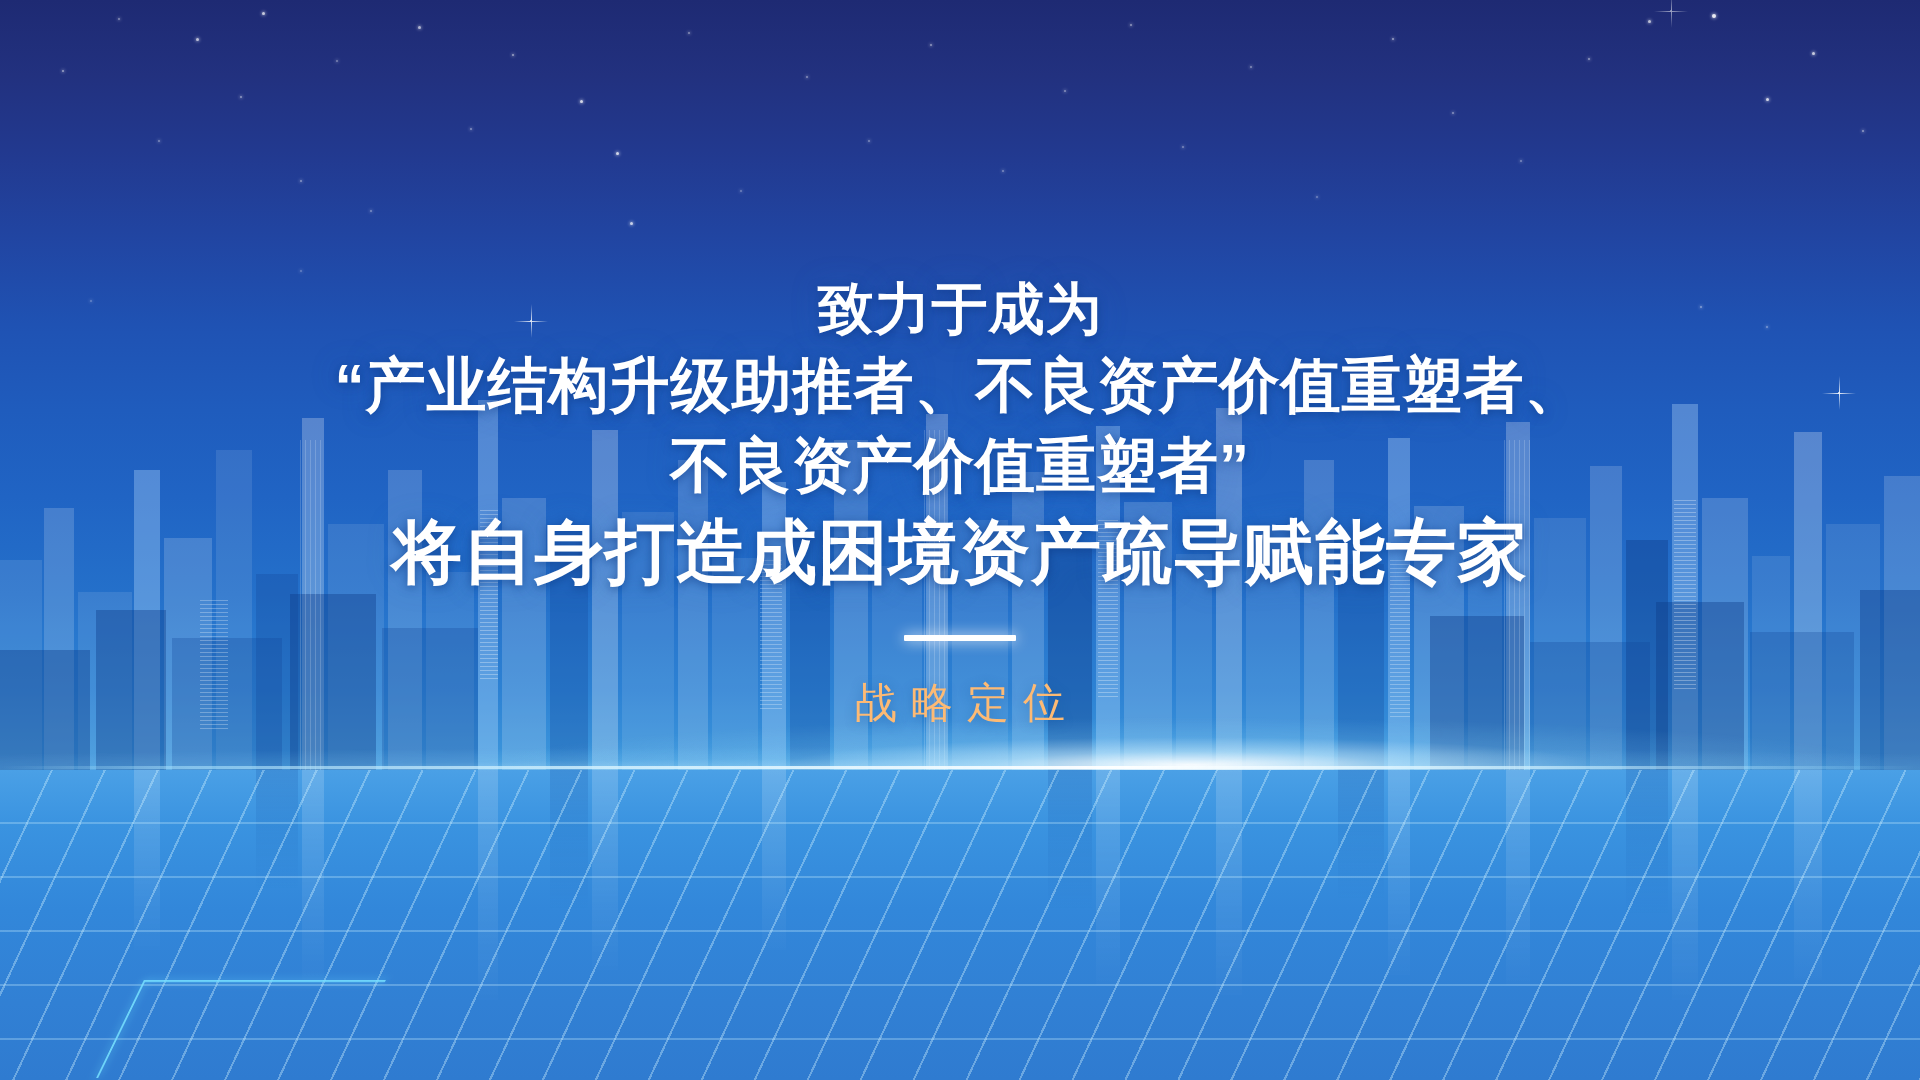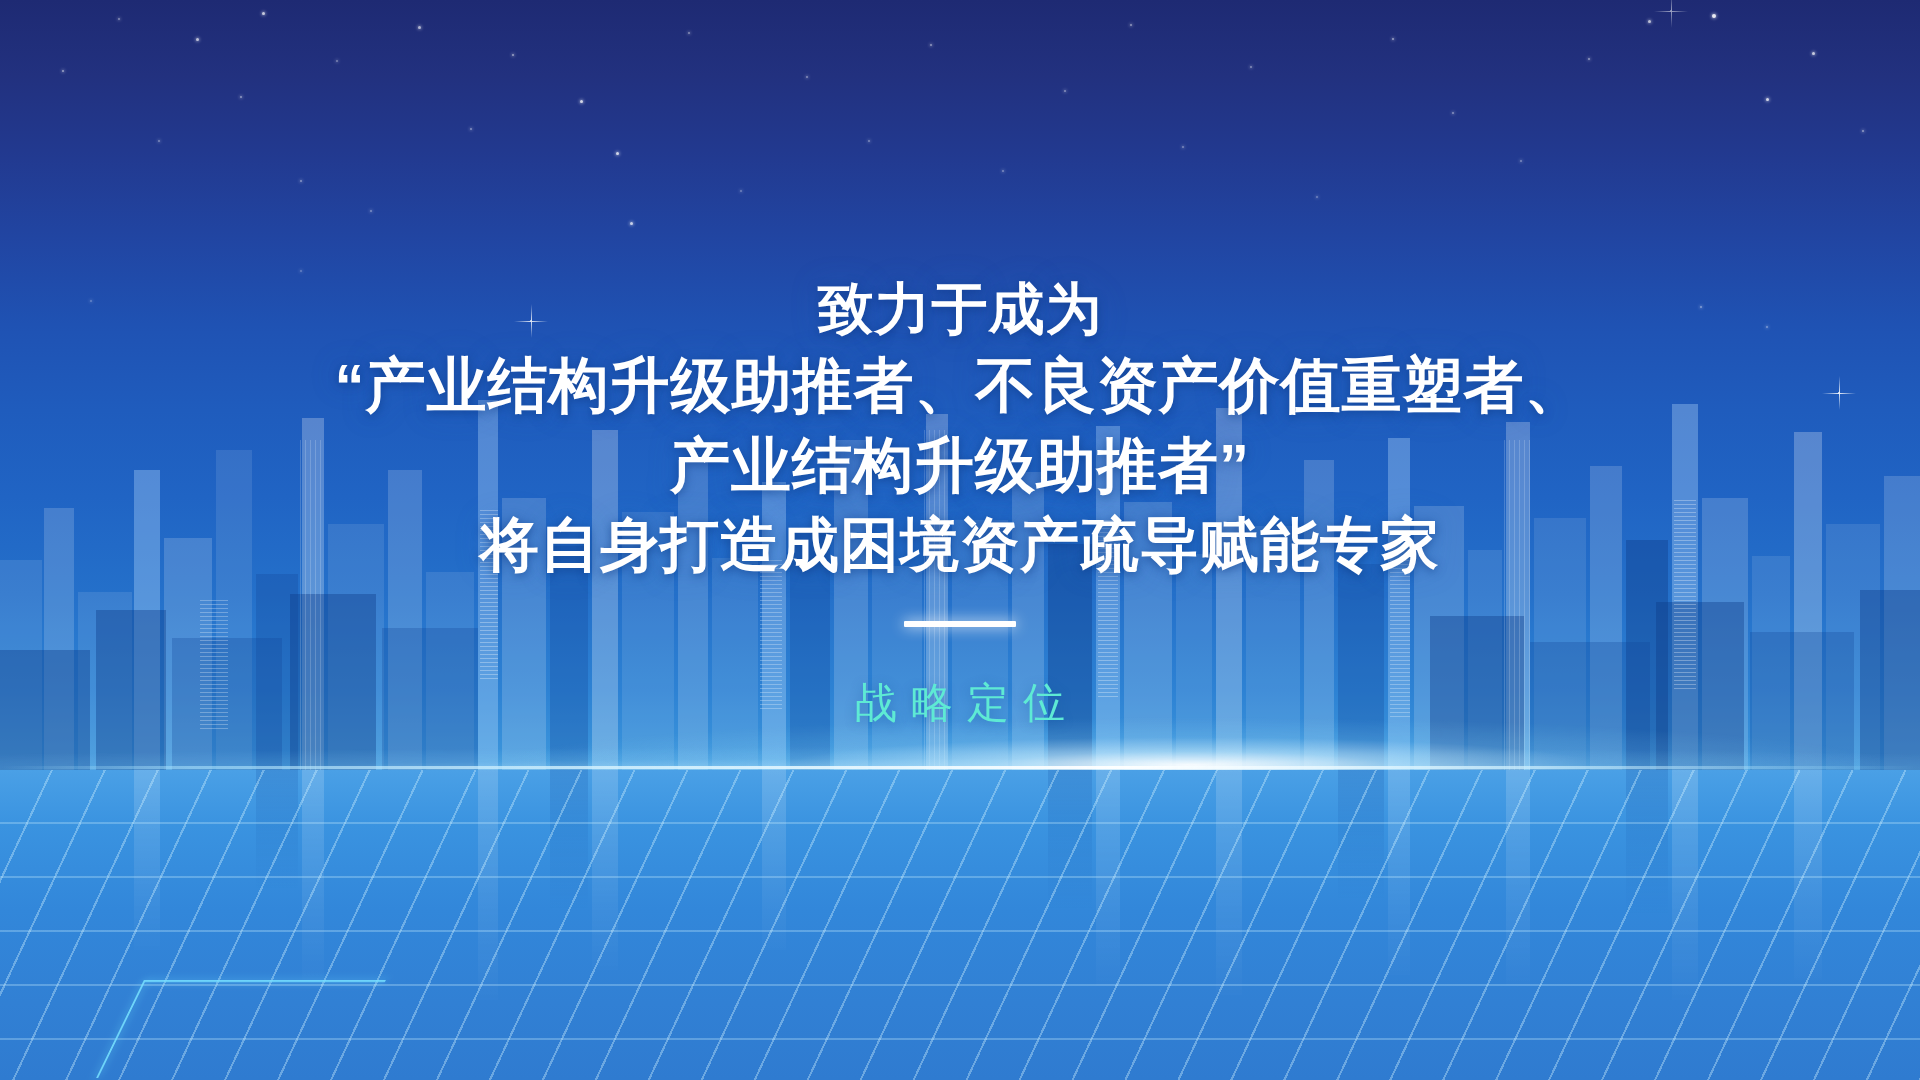--- a/index.html
+++ b/index.html
@@ -190,34 +190,34 @@
     letter-spacing: 1px;
     text-shadow:
       0 2px 10px rgba(10,50,120,0.55),
       0 0 28px rgba(40,110,200,0.35);
     pointer-events: auto;
   }
   .headline .ln { display: block; white-space: nowrap; }
   .headline .ln1 { font-size: 56px; }
   .headline .ln2 { font-size: 60px; }
   .headline .ln3 { font-size: 60px; }
-  .headline .ln4 { font-size: 59px; }
+  .headline .ln4 { font-size: 70px; }
 
   .divider {
     margin-top: 36px;
     width: 112px;
     height: 6px;
     background: #ffffff;
     border-radius: 1px;
     box-shadow: 0 0 14px rgba(255,255,255,0.9);
     pointer-events: auto;
   }
   .subtitle {
-    margin-top: 48px;
-    color: #5eead4;
+    margin-top: 34px;
+    color: #fdba74;
     font-size: 42px;
     font-weight: 400;
     letter-spacing: 14px;
     text-indent: 14px;
     text-shadow: 0 2px 12px rgba(20,80,150,0.45);
     pointer-events: auto;
   }
 </style>
 </head>
 <body>
@@ -366,20 +366,20 @@
     </div>
     <div class="perspective-grid"></div>
 
   </div>
   <div class="grid-accent"></div>
 
   <div class="content">
     <div class="headline">
       <span class="ln ln1">致力于成为</span>
       <span class="ln ln2">“产业结构升级助推者、不良资产价值重塑者、</span>
-      <span class="ln ln3">产业结构升级助推者”</span>
+      <span class="ln ln3">不良资产价值重塑者”</span>
       <span class="ln ln4">将自身打造成困境资产疏导赋能专家</span>
     </div>
     <div class="divider"></div>
     <div class="subtitle">战略定位</div>
   </div>
 
 </div>
 
 </body></html>

